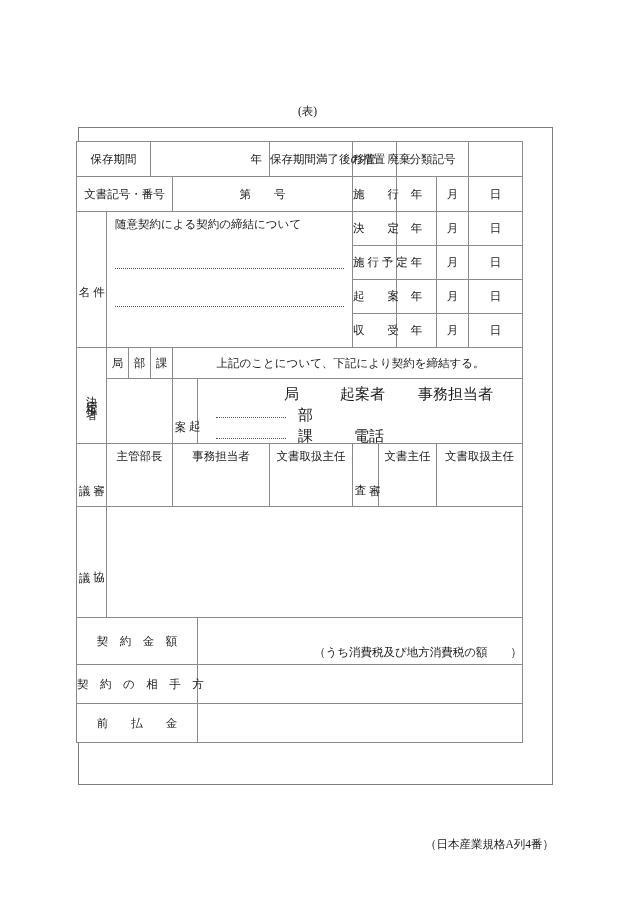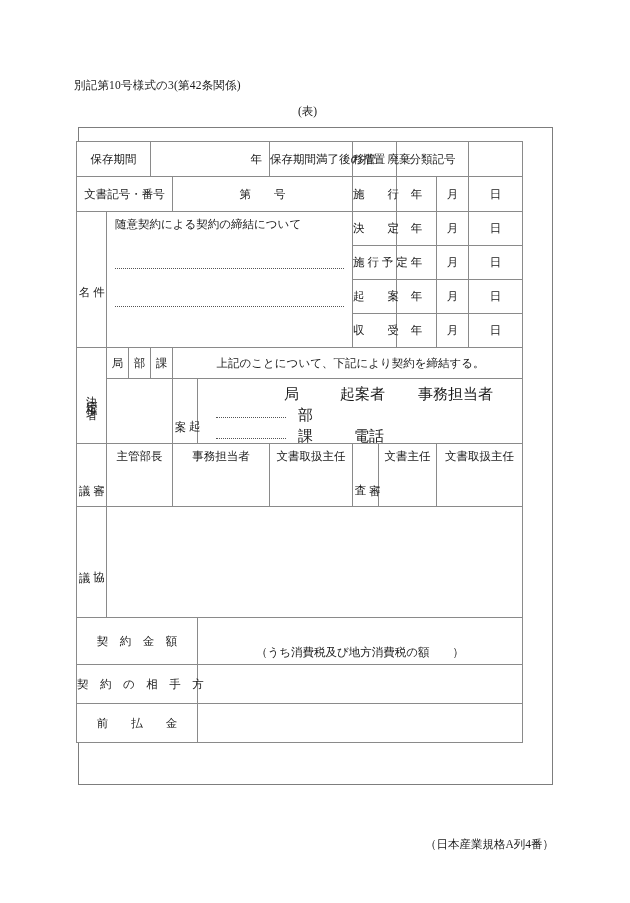--- a/index.html
+++ b/index.html
@@ -93,29 +93,28 @@
     border-bottom:1px dotted #555;
     vertical-align:2px;margin-right:12px;
   }
   .kian-col2{display:inline-block;width:56px;text-align:left;}
   .kian-col3{display:inline-block;width:78px;text-align:left;}
 
   
   .kingaku-wrap{position:relative;height:100%;width:100%;}
   .kingaku-tax{
     position:absolute;left:0;right:0;bottom:5px;
-    text-align:center;font-size:11.5px;white-space:nowrap;
+    text-align:right;font-size:11.5px;white-space:nowrap;
   }
 </style>
 </head>
 <body>
 
 <div class="page">
 
-  <div class="form-no">別記第10号様式の3(第42条関係)</div>
   <div class="omote">(表)</div>
 
   <div class="outer-frame"></div>
 
   <table class="form">
     <colgroup>
       <col style="width:30px">
       <col style="width:22px">
       <col style="width:22px">
       <col style="width:22px">

